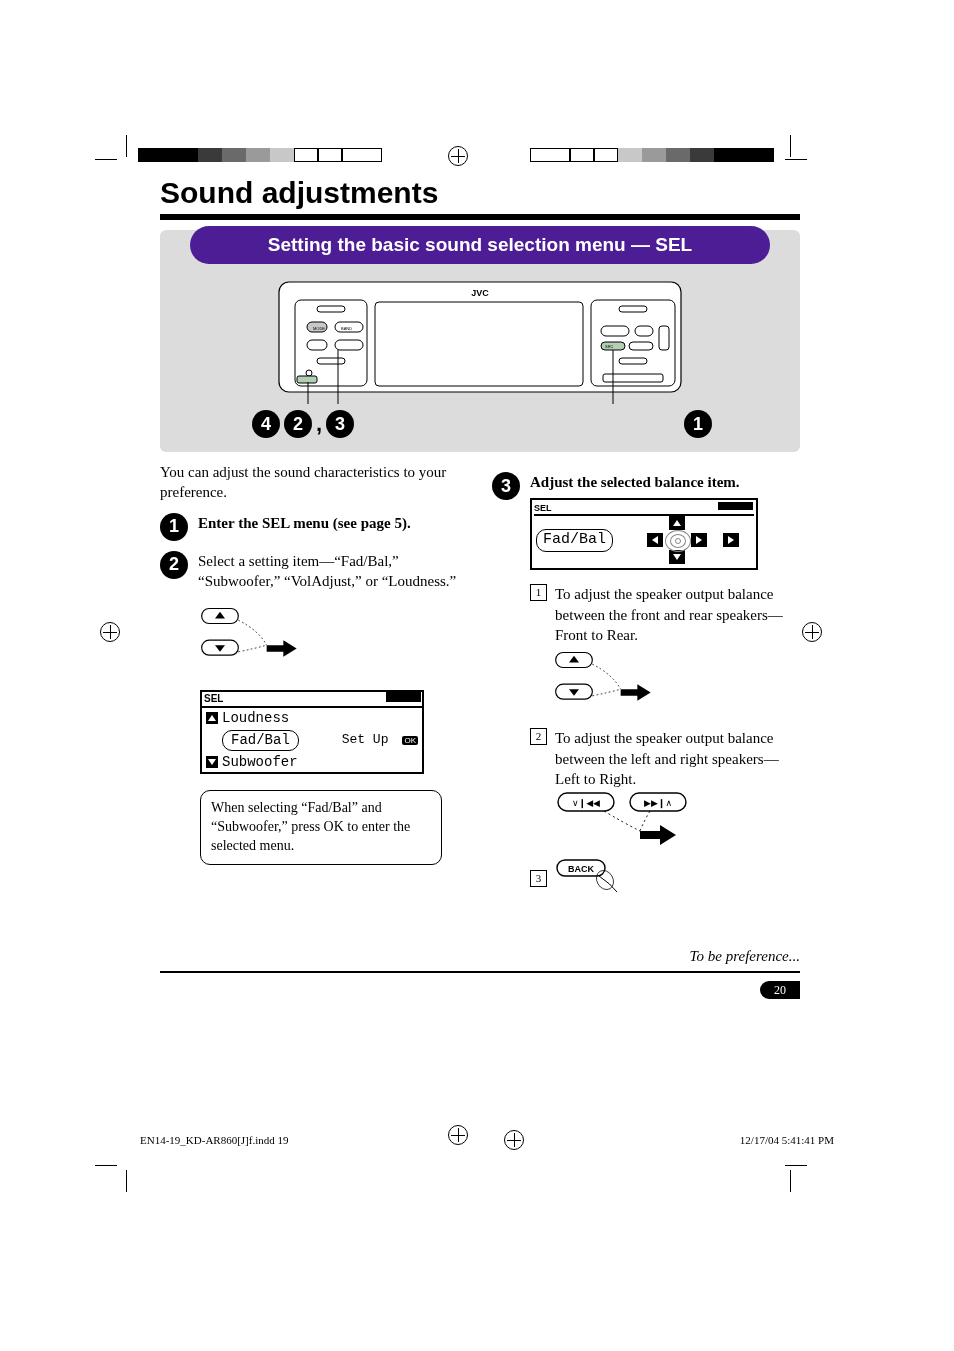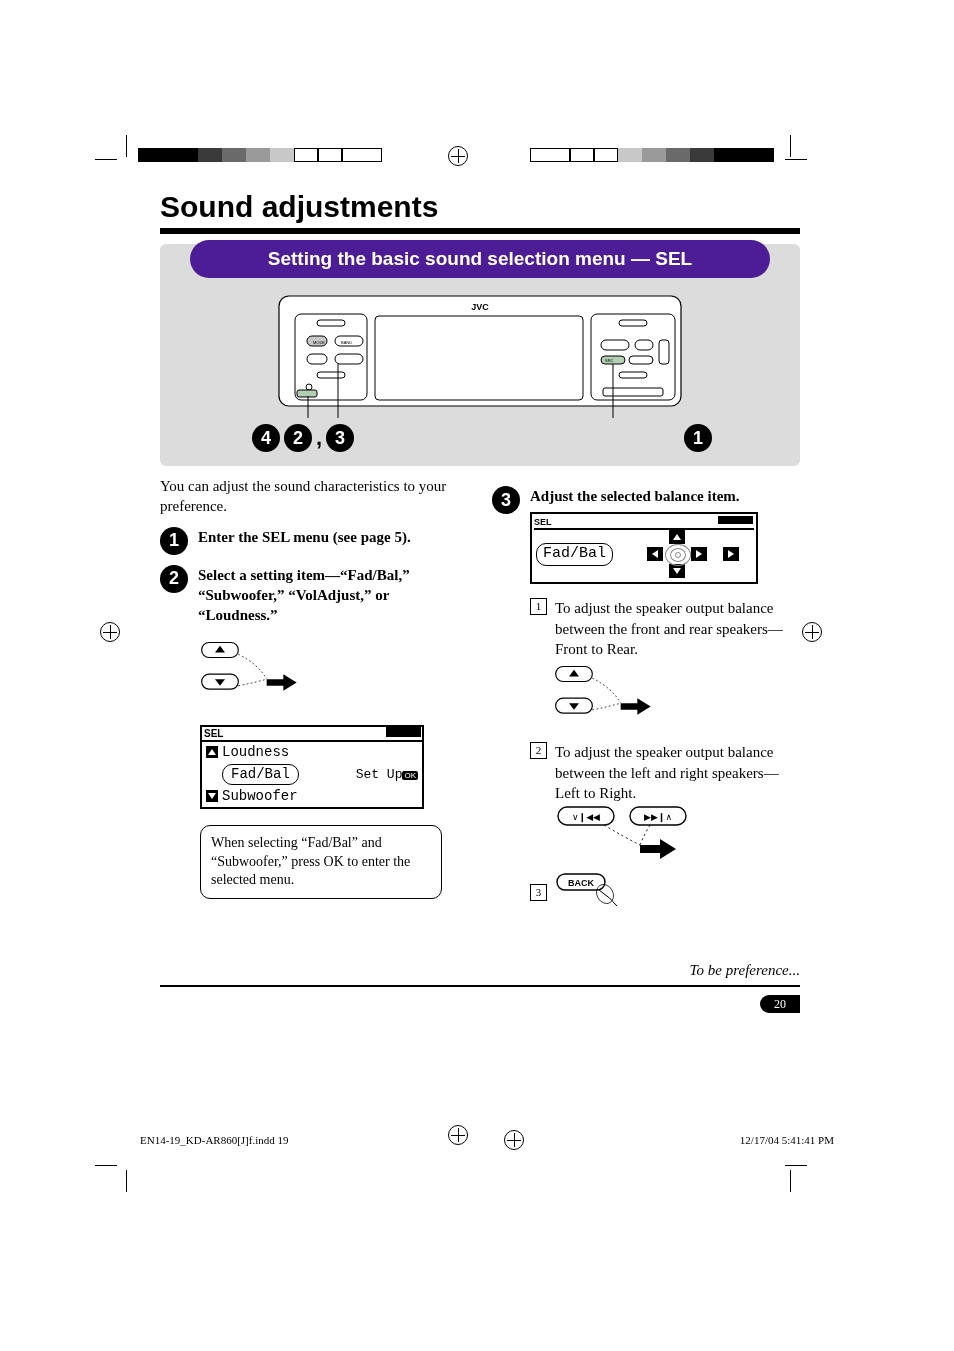--- a/index.html
+++ b/index.html
@@ -7,21 +7,21 @@
     padding: 0;
     background: #fff;
     font-family: "Times New Roman", Times, serif;
     width: 954px;
     height: 1351px;
     position: relative;
     overflow: hidden;
   }
   .page {
     position: absolute;
-    top: 130px;
+    top: 116px;
     left: 160px;
     width: 640px;
   }
   .reg-bar { position:absolute; display:flex; }
   .reg-sq { height:14px; }
   .reg-bar-top-left  { top:148px; left:138px; }
   .reg-bar-top-right { top:148px; left:530px; }
   .reg-mark {
     position:absolute;
     width:18px;height:18px;border:1px solid #000;border-radius:50%;
@@ -112,21 +112,21 @@
   }
   .sel-menu .hdr { border-bottom:2px solid #000;background:#fff;padding:0 2px;position:relative;font-family:Arial;font-weight:bold;font-size:10px;}
   .sel-menu .hdr::after { content:""; position:absolute;right:1px;top:0;width:35px;height:10px;background:#000;}
   .sel-menu .row { display:flex;align-items:center;gap:4px;padding:1px 4px;}
   .sel-menu .mark { width:12px;height:12px;background:#000;color:#fff;display:inline-flex;align-items:center;justify-content:center;font-size:9px;position:relative;}
   .sel-menu .mark::after{content:"";position:absolute;width:0;height:0;}
   .sel-menu .mark.up::after{border-left:4px solid transparent;border-right:4px solid transparent;border-bottom:6px solid #fff;}
   .sel-menu .mark.dn::after{border-left:4px solid transparent;border-right:4px solid transparent;border-top:6px solid #fff;}
   .sel-menu .capsule { border:1px solid #000;border-radius:10px;padding:0 8px;}
   .sel-menu .tail { margin-left:auto;font-size:13px;}
-  .sel-menu .tail .ok{background:#000;color:#fff;font-family:Arial;font-size:8px;padding:0 2px;border-radius:2px;margin-left:0;}
+  .sel-menu .tail .ok{background:#000;color:#fff;font-family:Arial;font-size:8px;padding:0 2px;border-radius:2px;margin-left:14px;}
   .joystick {
     width:220px;border:2px solid #000;margin-top:6px;font-family:"Courier New",monospace;font-size:13px;padding:2px;
   }
   .joystick .hdr { font-family:Arial;font-size:9px;font-weight:bold;border-bottom:2px solid #000;position:relative;}
   .joystick .hdr::after{content:"";position:absolute;right:1px;top:0;width:35px;height:8px;background:#000;}
   .joystick .body { display:flex;align-items:center;gap:6px;margin:2px;}
   .joystick .cap { border:1px solid #000;border-radius:10px;padding:0 6px;}
   .d-key{position:absolute;width:16px;height:14px;background:#000;display:flex;align-items:center;justify-content:center;}
   .d-key::after{content:"";width:0;height:0;}
   .d-key.up{top:0;left:27px;} .d-key.up::after{border-left:4px solid transparent;border-right:4px solid transparent;border-bottom:6px solid #fff;}
@@ -234,21 +234,21 @@
     <div class="col">
       <div>You can adjust the sound characteristics to your preference.</div>
 
       <div class="step-row">
         <span class="num-circ big">1</span>
         <div class="txt" style="font-weight:bold">Enter the SEL menu (see page 5).</div>
       </div>
 
       <div class="step-row">
         <span class="num-circ big">2</span>
-        <div class="txt" style="font-weight:bold">Select a setting item—“Fad/Bal,” “Subwoofer,” “VolAdjust,” or “Loudness.”</div>
+        <div class="txt" style="font-weight:normal">Select a setting item—“Fad/Bal,” “Subwoofer,” “VolAdjust,” or “Loudness.”</div>
       </div>
 
       
       <svg class="arrow-svg" height="70" viewBox="0 0 120 70" style="margin-left:40px">
         <rect x="2" y="2" width="44" height="18" rx="9" fill="#fff" stroke="#000" stroke-width="1.4"></rect>
         <polygon points="24,6 30,14 18,14" fill="#000"></polygon>
         <rect x="2" y="40" width="44" height="18" rx="9" fill="#fff" stroke="#000" stroke-width="1.4"></rect>
         <polygon points="24,54 30,46 18,46" fill="#000"></polygon>
         <path d="M46 16 Q70 28 80 46" stroke="#000" stroke-width="1" stroke-dasharray="2 3" fill="none"></path>
         <path d="M46 54 Q66 50 80 46" stroke="#000" stroke-width="1" stroke-dasharray="2 3" fill="none"></path>

